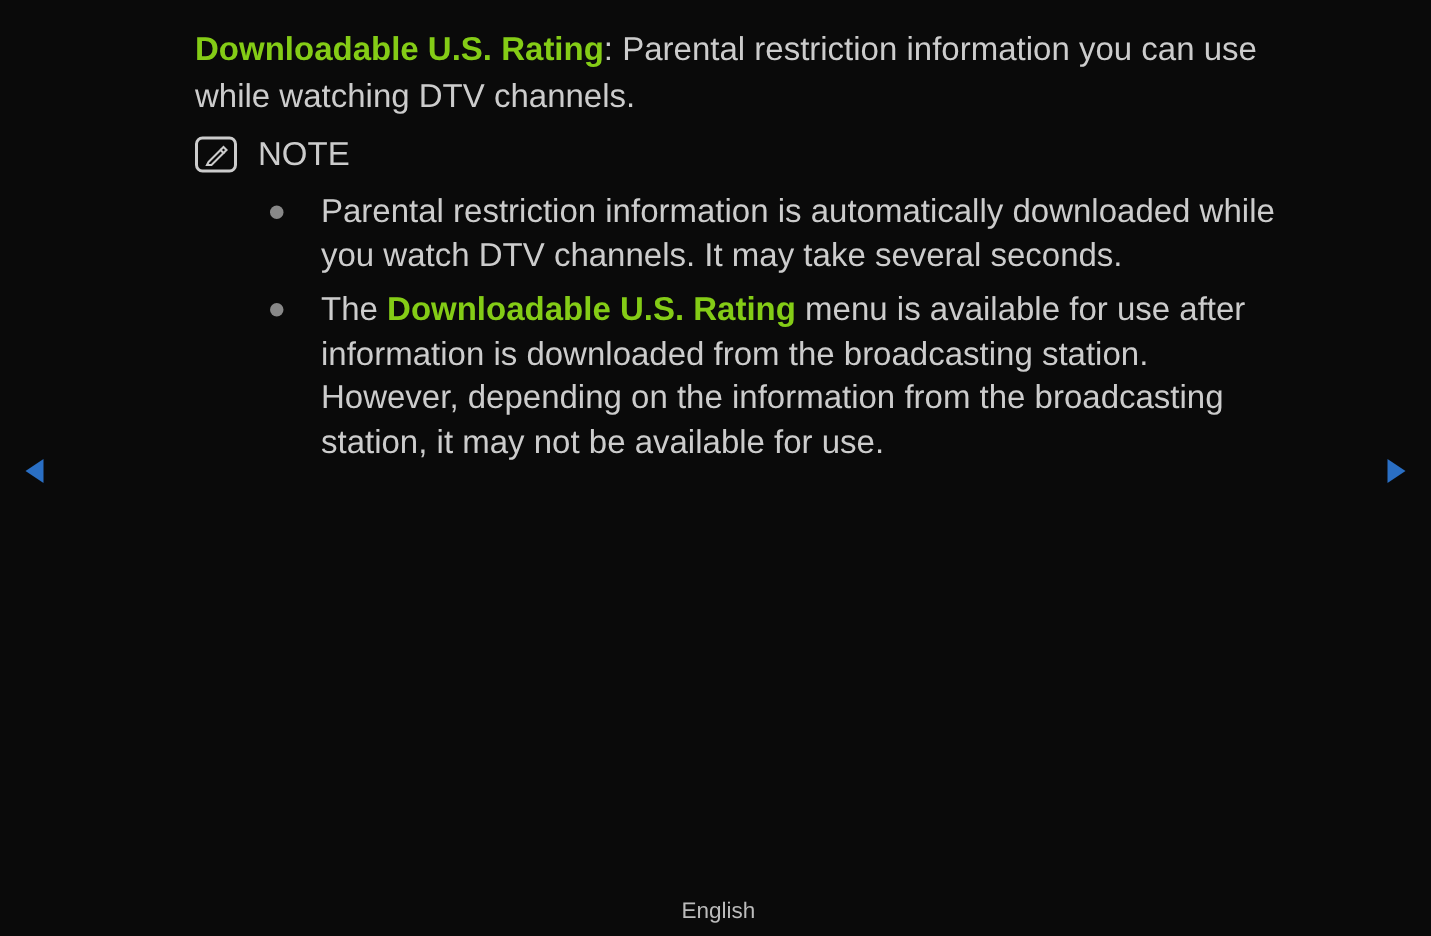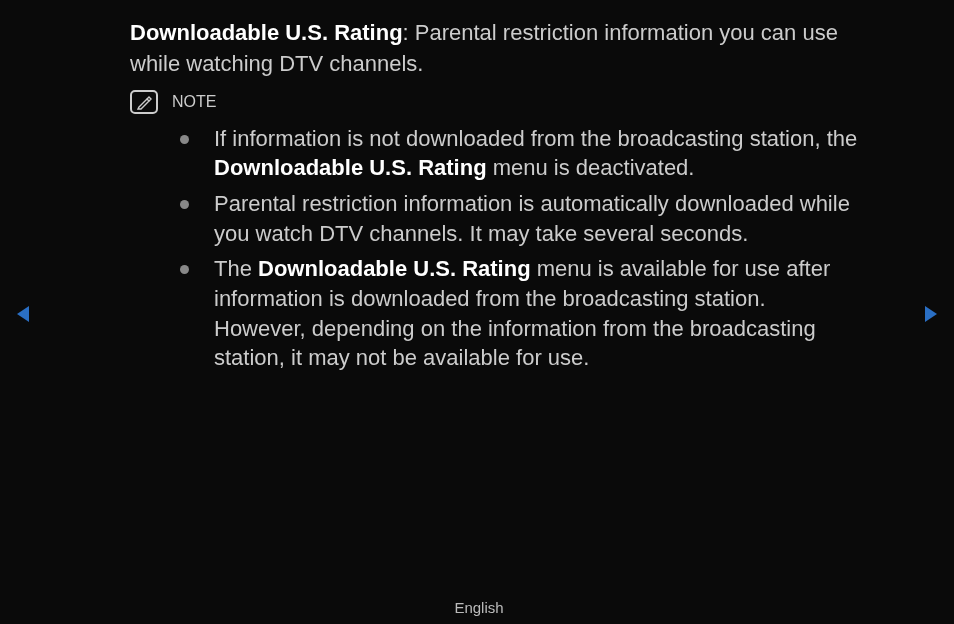--- a/index.html
+++ b/index.html
@@ -19,21 +19,21 @@
     .content {
       padding: 18px 50px 0 130px;
       max-width: 910px;
     }
     .intro {
       font-size: 22px;
       line-height: 1.4;
       margin-bottom: 10px;
     }
     .highlight {
-      color: #ffffff;
+      color: #84cc16;
       font-weight: bold;
     }
     .note-header {
       display: flex;
       align-items: center;
       gap: 14px;
       margin-bottom: 10px;
     }
     .note-icon {
       width: 28px;
@@ -43,21 +43,21 @@
       position: relative;
       display: flex;
       align-items: center;
       justify-content: center;
     }
     .note-icon svg {
       width: 16px;
       height: 16px;
     }
     .note-label {
-      font-size: 16px;
+      font-size: 22px;
       color: #cccccc;
     }
     .bullets {
       list-style: none;
       padding-left: 50px;
     }
     .bullets li {
       position: relative;
       font-size: 22px;
       line-height: 1.35;
@@ -113,23 +113,20 @@
       <svg viewBox="0 0 16 16">
         <path d="M3 13 L11 5 L13 7 L5 15 L2 15 Z" fill="none" stroke="#cccccc" stroke-width="1.4"></path>
         <path d="M11 5 L13 3 L15 5 L13 7" fill="none" stroke="#cccccc" stroke-width="1.4"></path>
       </svg>
     </div>
     <span class="note-label">NOTE</span>
   </div>
 
   <ul class="bullets">
     <li>
-      <span>If information is not downloaded from the broadcasting station, the </span><span class="highlight">Downloadable U.S. Rating</span><span> menu is deactivated.</span>
-    </li>
-    <li>
       <span>Parental restriction information is automatically downloaded while you watch DTV channels. It may take several seconds.</span><span class="highlight"></span><span></span>
     </li>
     <li>
       <span>The </span><span class="highlight">Downloadable U.S. Rating</span><span> menu is available for use after information is downloaded from the broadcasting station. However, depending on the information from the broadcasting station, it may not be available for use.</span>
     </li>
   </ul>
 </div>
 
 <div class="nav-left">
   <svg viewBox="0 0 16 20">

